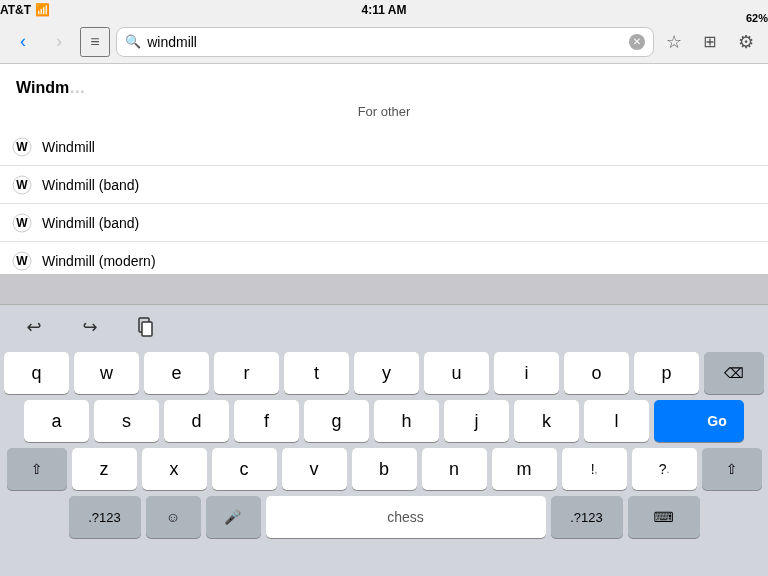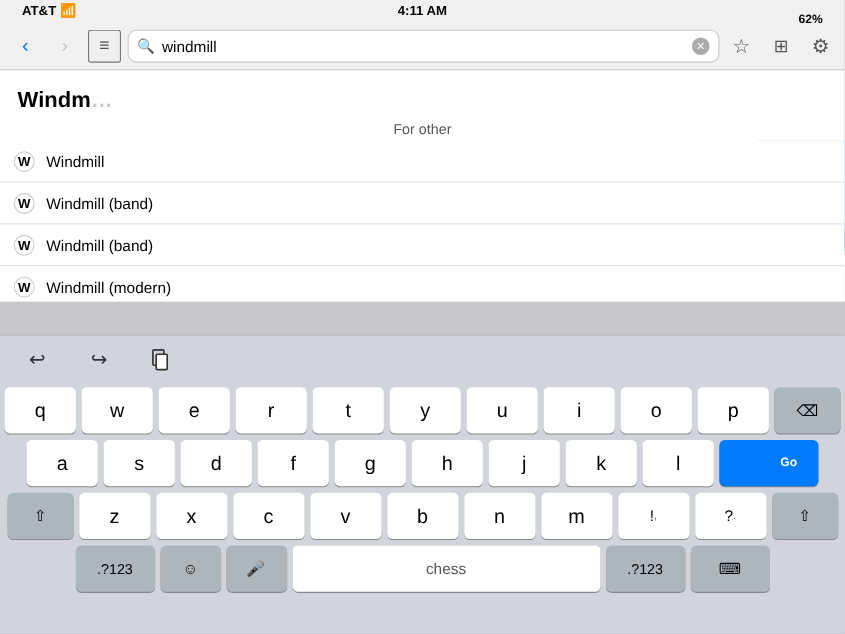--- a/index.html
+++ b/index.html
@@ -12,21 +12,21 @@
       position: relative;
     }
 
     
     .status-bar {
       height: 20px;
       background: #f0f0f0;
       display: flex;
       align-items: center;
       justify-content: space-between;
-      padding: 0 20px;
+      padding: 0 0;
       font-size: 12px;
       font-weight: 600;
     }
     .status-left { display: flex; align-items: center; gap: 4px; }
     .status-center { position: absolute; left: 50%; transform: translateX(-50%); font-size: 12px; font-weight: 600; text-align: right; }
     .status-right { display: flex; align-items: center; gap: 4px; font-size: 11px; margin-top: 16px; }
 
     
     .browser-bar {
       height: 44px;
@@ -113,21 +113,21 @@
       overflow: hidden;
     }
 
     
     .wiki-content {
       padding: 12px 16px;
       font-size: 14px;
       line-height: 1.5;
     }
     .wiki-title {
-      font-size: 20px;
+      font-size: 16px;
       font-weight: bold;
       color: #000;
       margin-bottom: 2px;
     }
     .wiki-subtitle {
       font-size: 13px;
       color: #555;
       margin-bottom: 8px;
       text-align: center;
     }
@@ -259,21 +259,21 @@
     }
     .key-special {
       background: #adb5bd;
       color: #000;
       font-size: 14px;
       min-width: 42px;
     }
     .key-go {
       background: #007aff;
       color: white;
-      font-size: 11px;
+      font-size: 14px;
       font-weight: 600;
       flex: 1.5;
       max-width: 90px;
       padding-left: 36px;
     }
     .key-space {
       flex: 4;
       max-width: 280px;
       font-size: 14px;
       color: #555;

